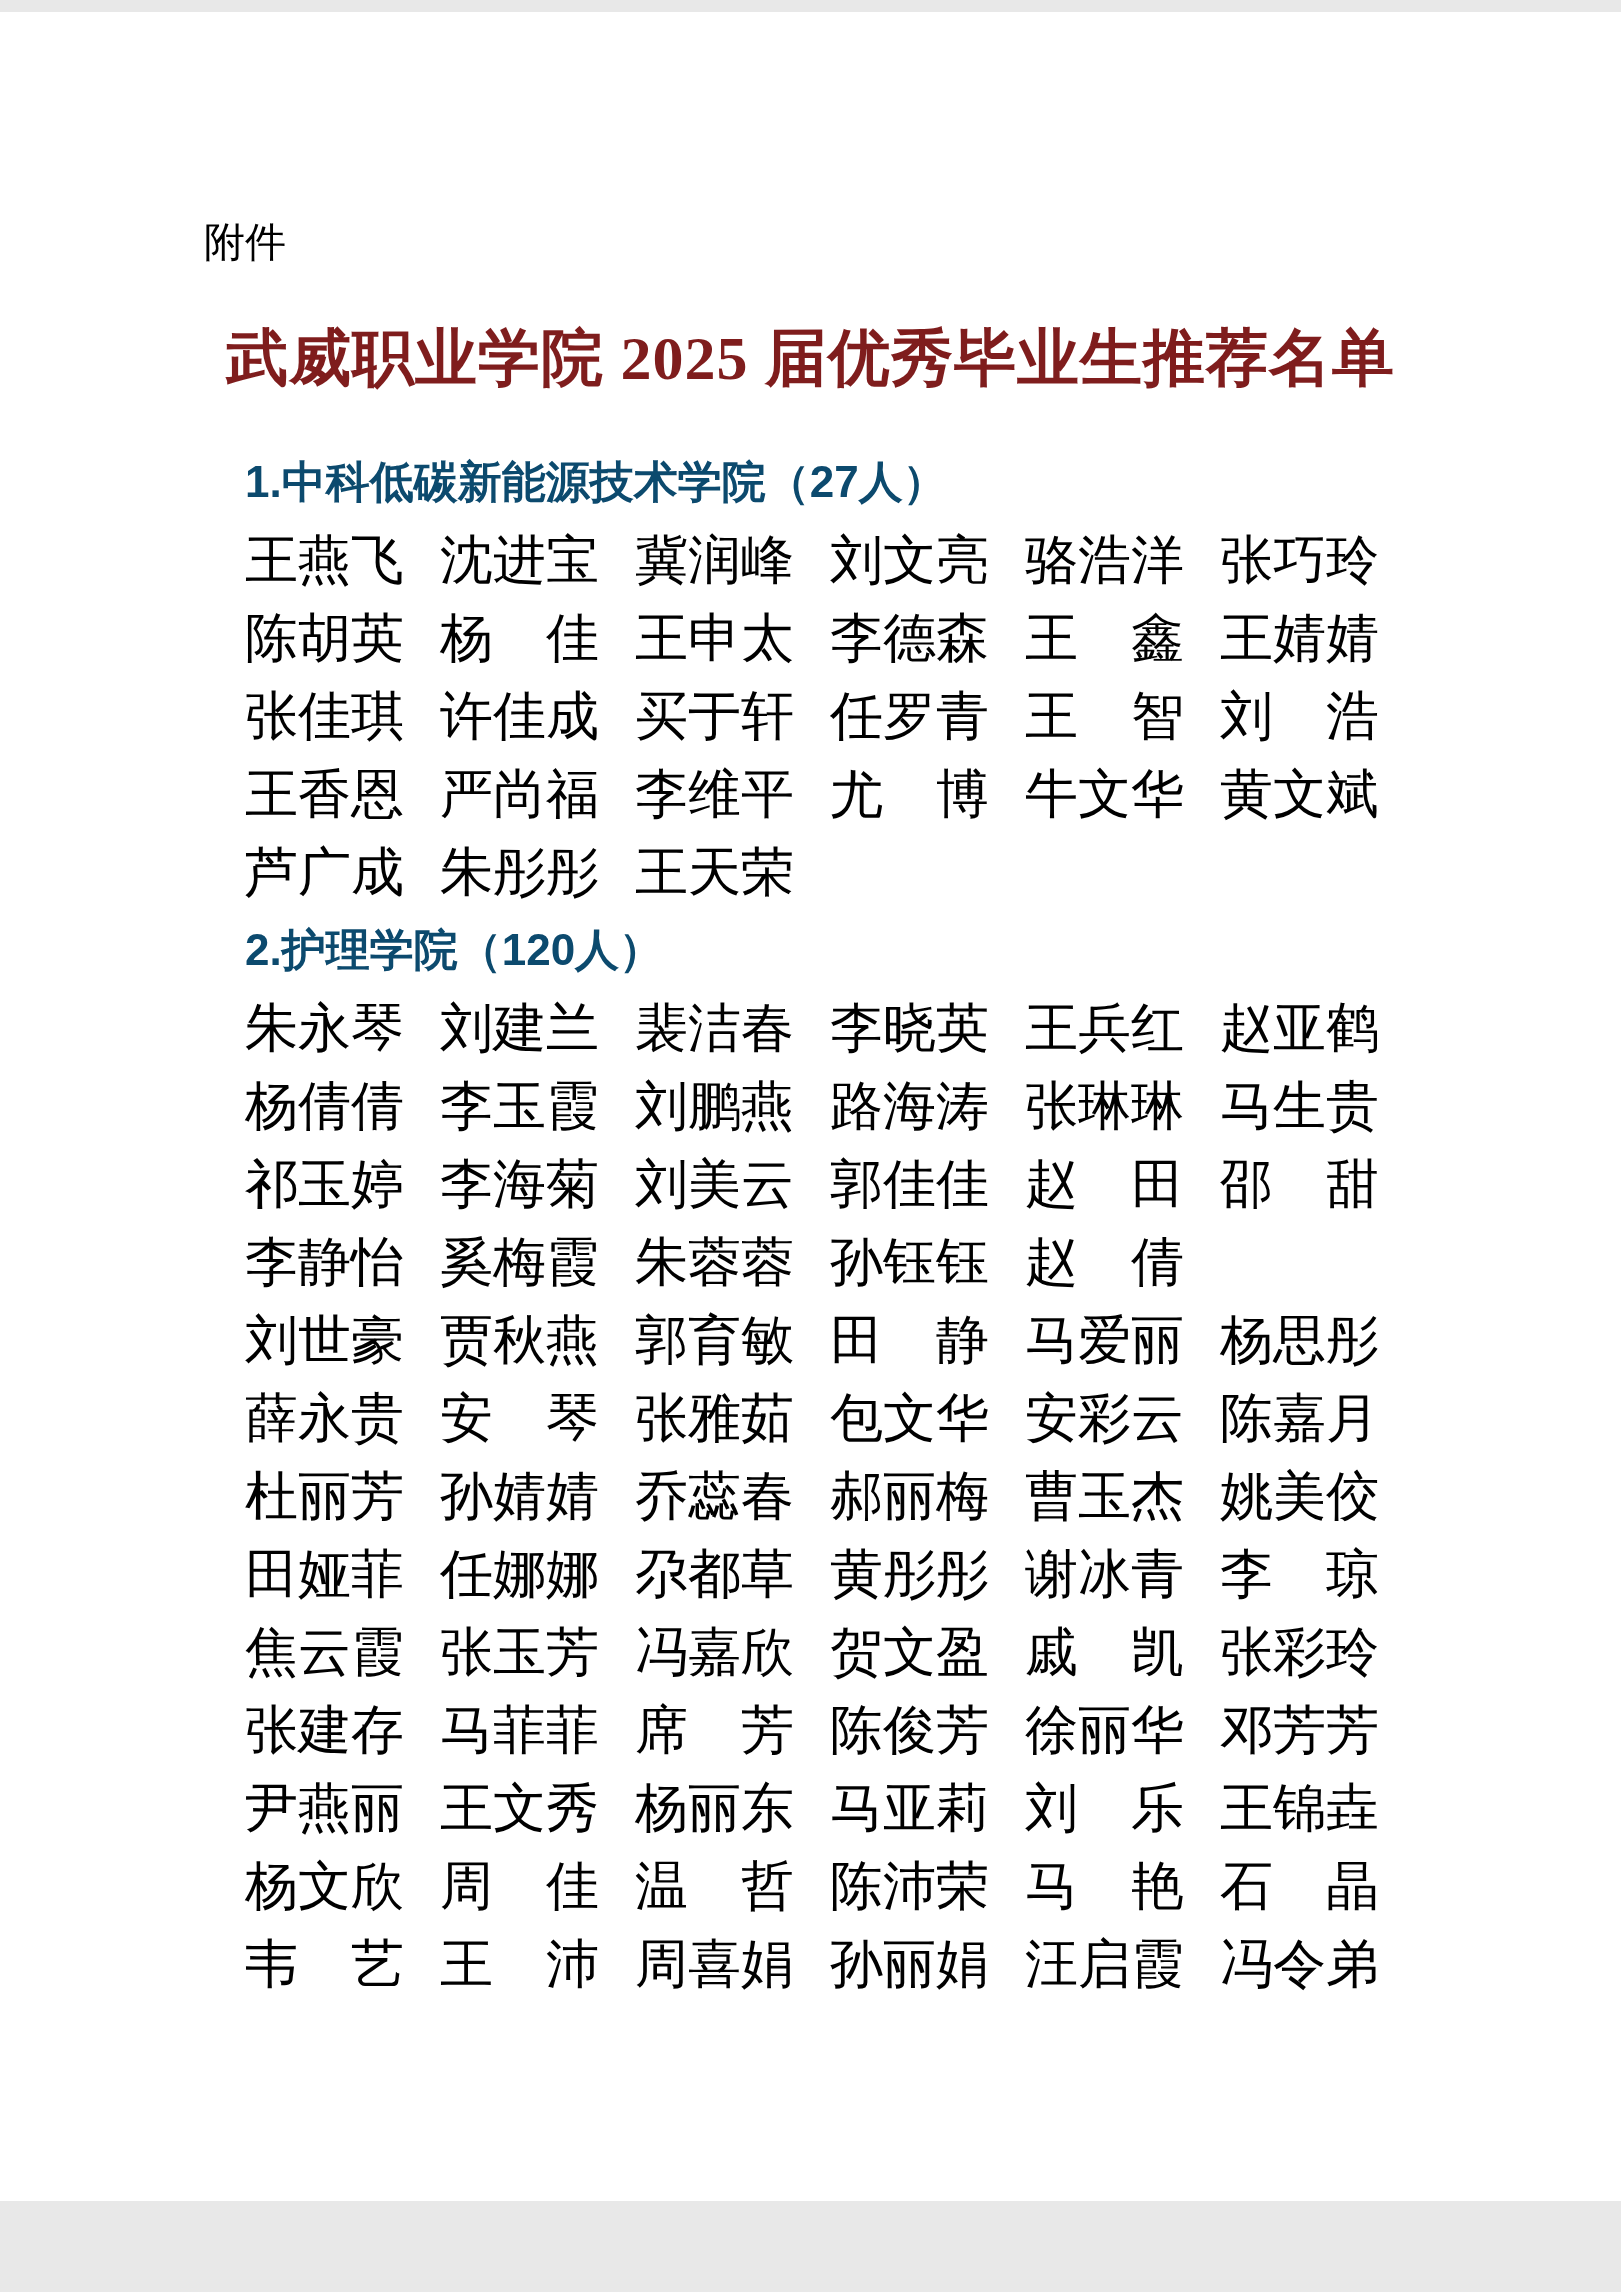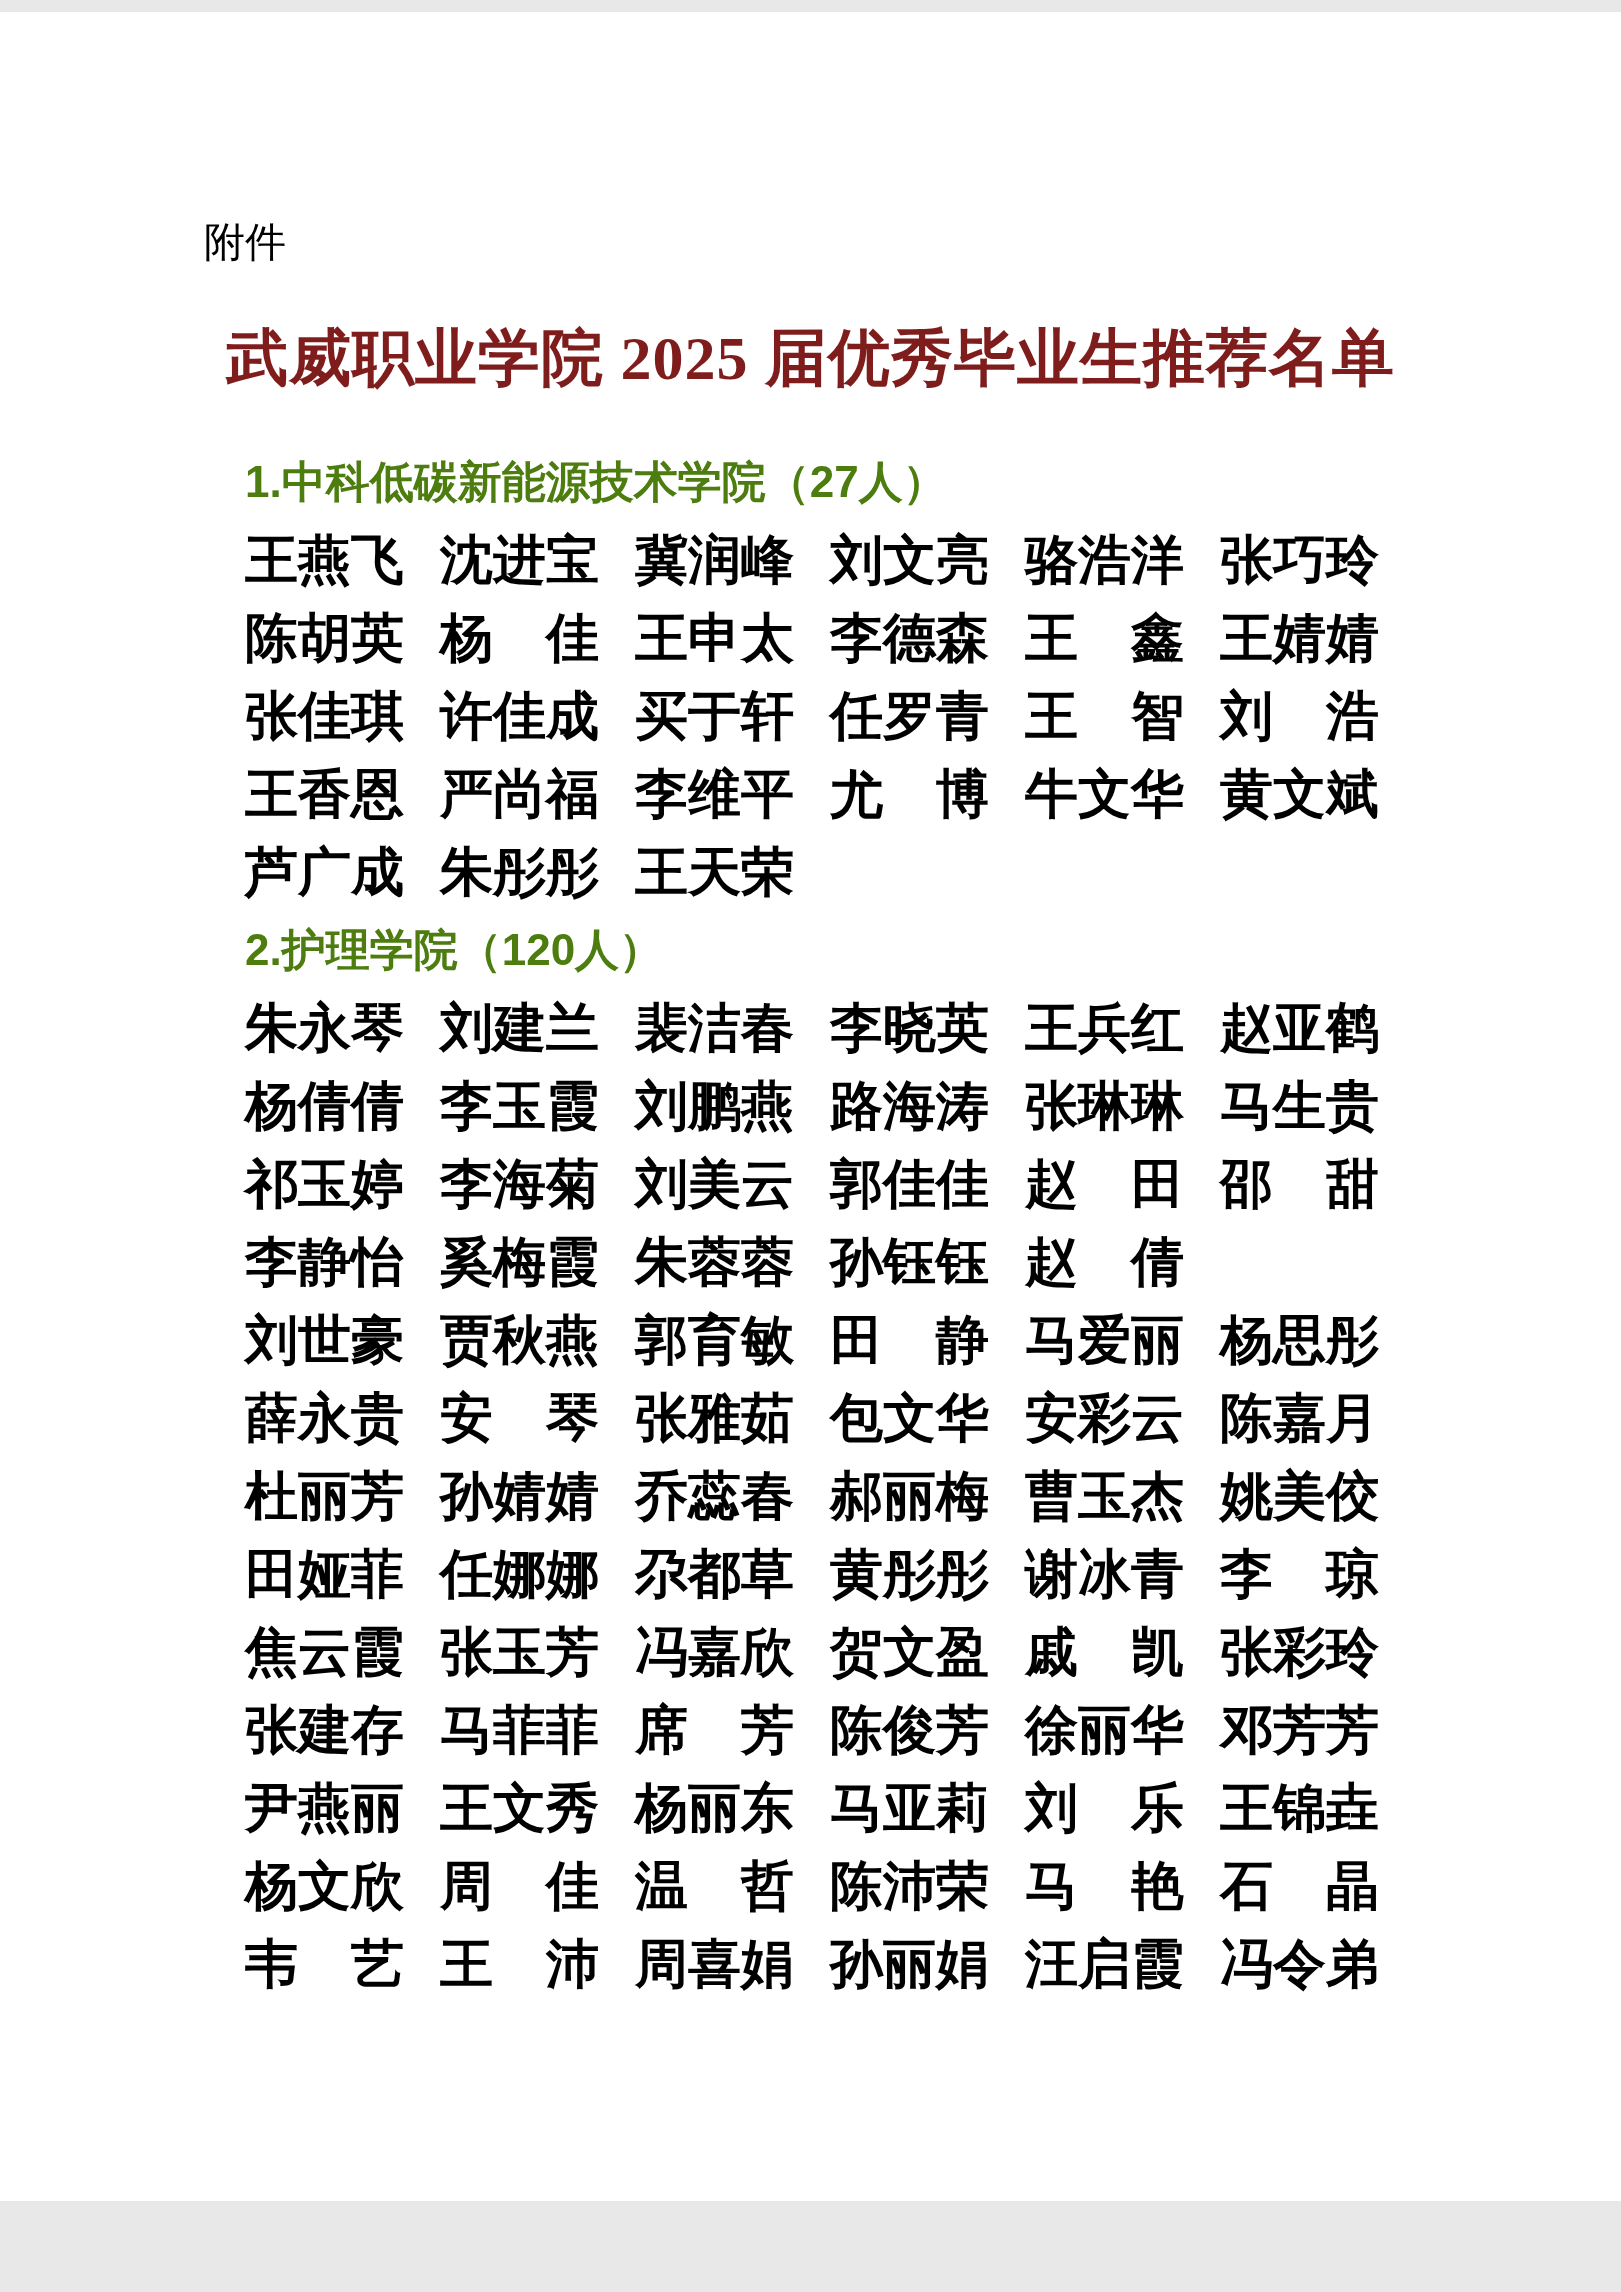--- a/index.html
+++ b/index.html
@@ -46,27 +46,26 @@
     left: 245px;
     width: 1137px;
   }
   .section-heading {
     font-family: "Liberation Sans", "DejaVu Sans", sans-serif;
     font-weight: 600;
     font-size: 44px;
     line-height: 78px;
     height: 78px;
     white-space: nowrap;
-    color: #4d7c0f;
+    color: #0c4a6e;
   }
   .name-row {
     display: grid;
     grid-template-columns: repeat(5, 195px) 159px;
     height: 78px;
-    font-weight: bold;
   }
   .graduate-name {
     font-family: "Liberation Serif", "DejaVu Serif", serif;
     font-size: 53px;
     line-height: 78px;
     white-space: pre;
     color: #000000;
   }
 </style>
 </head>

